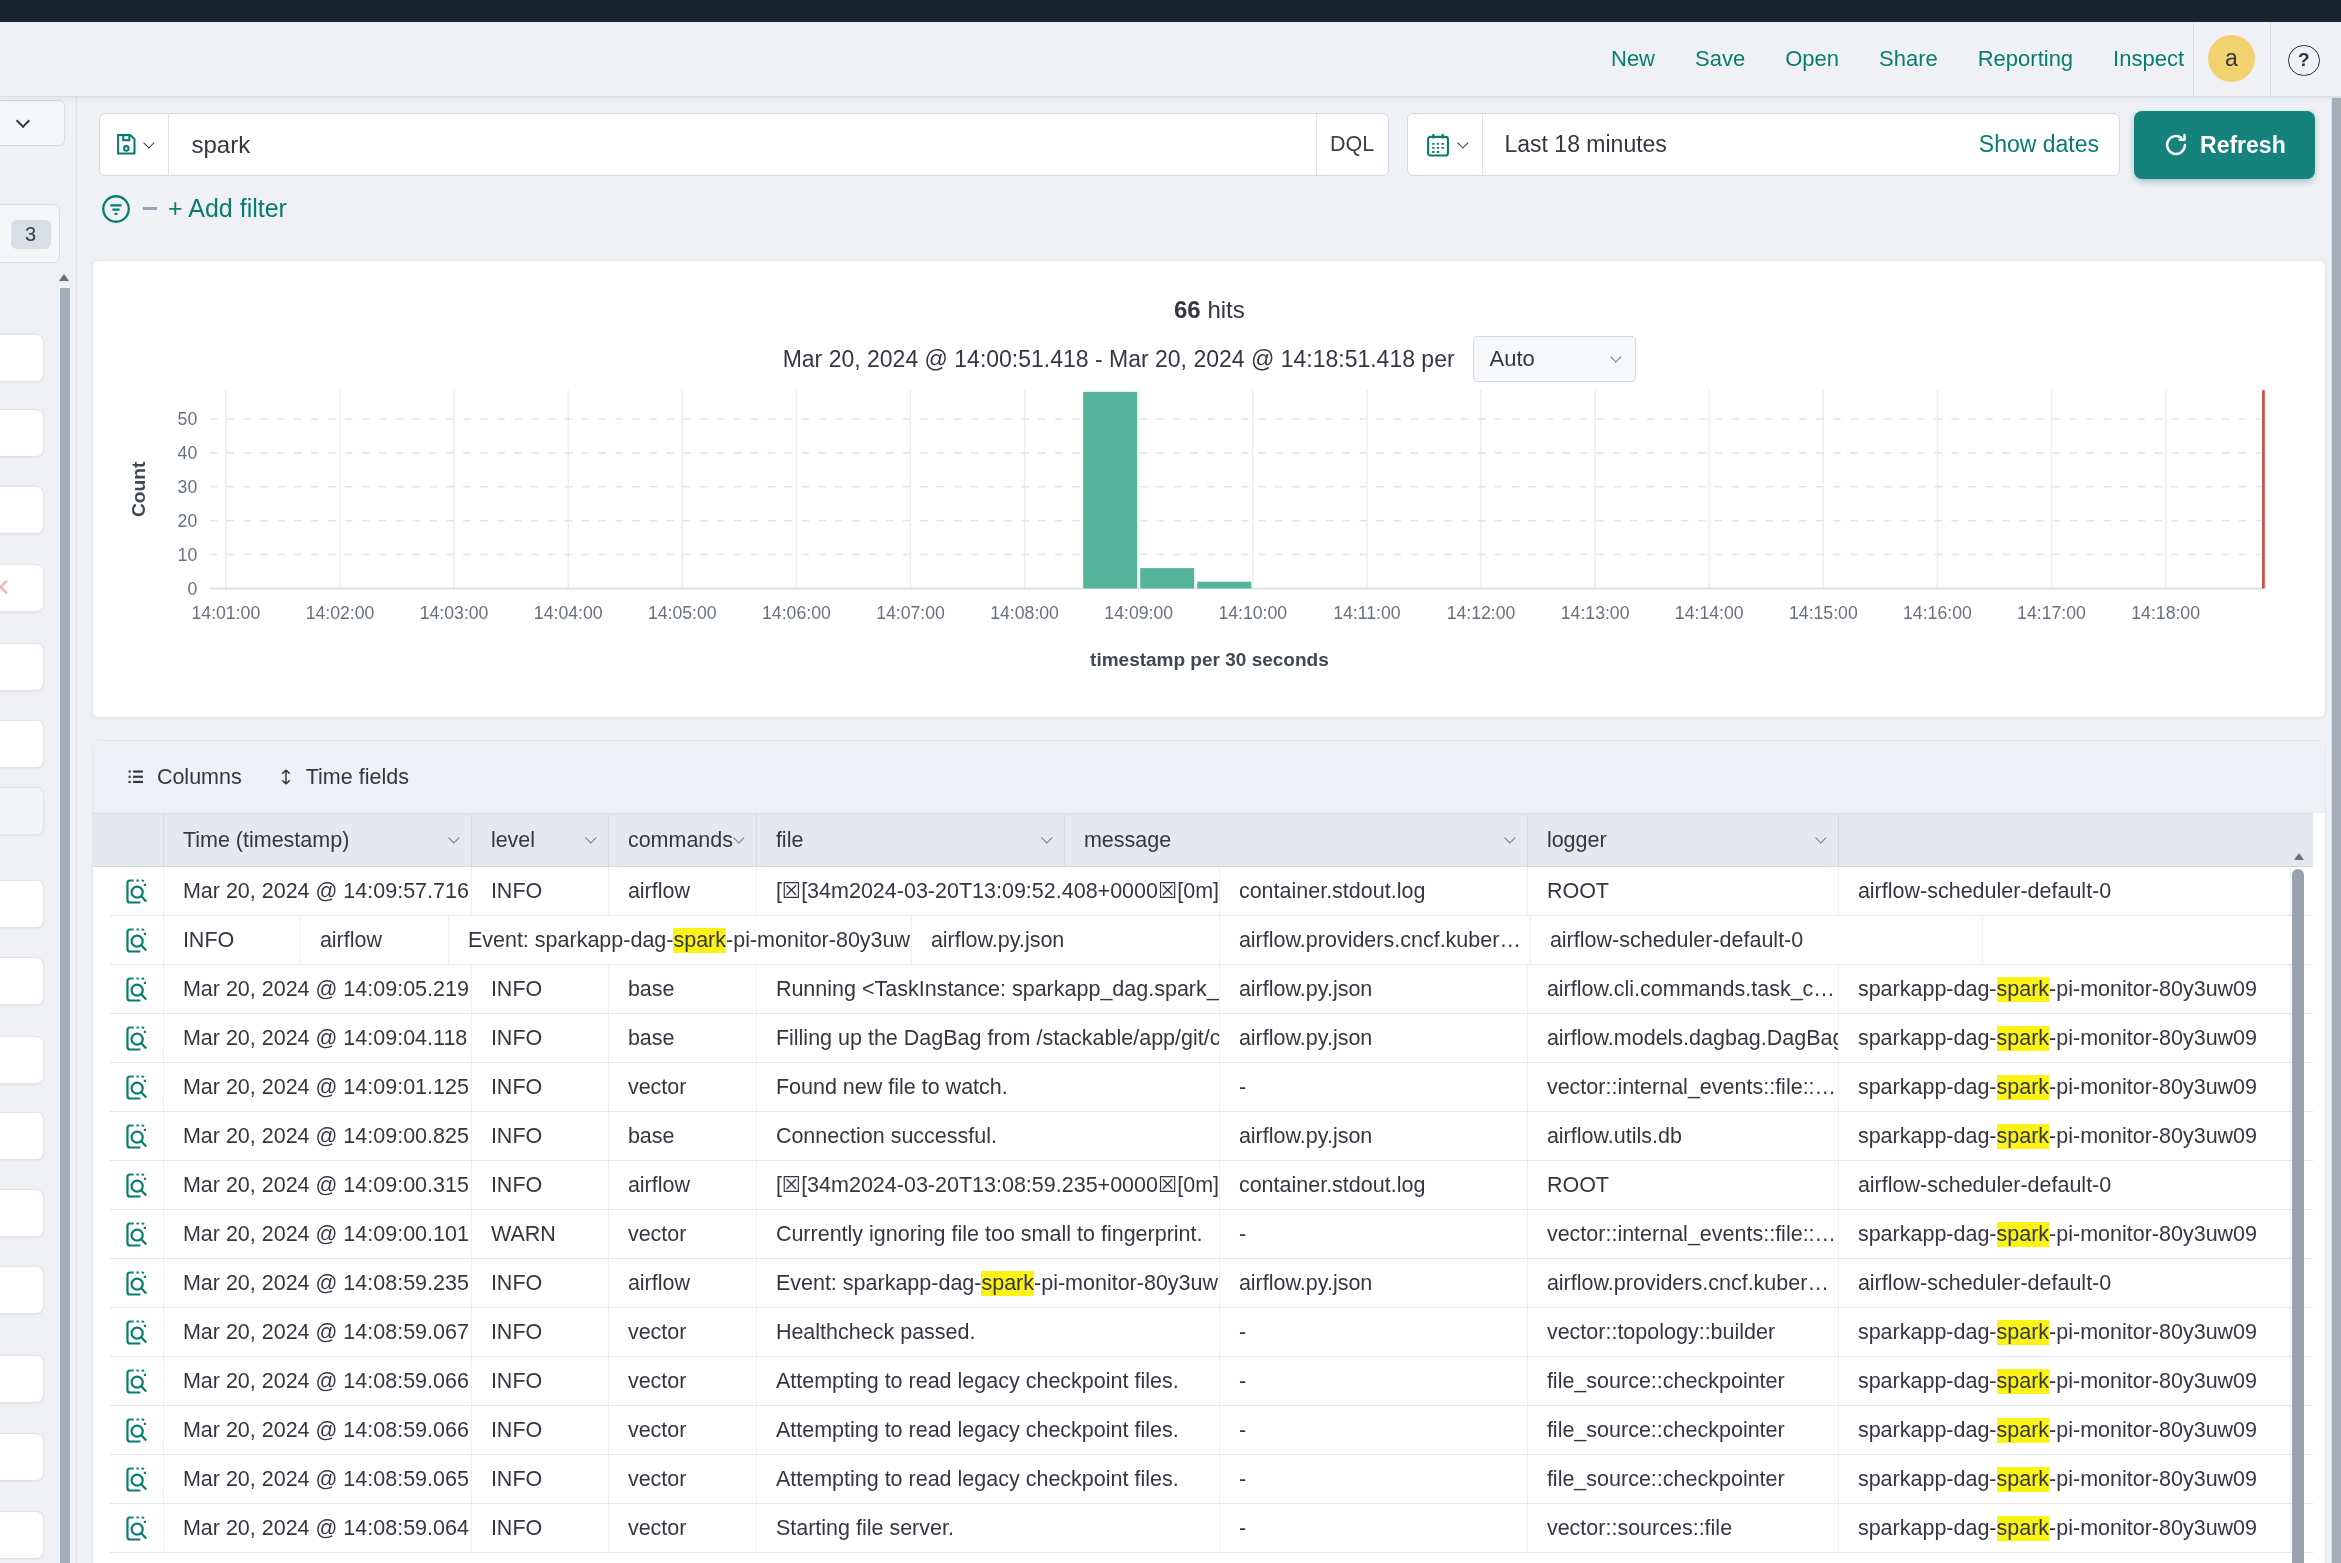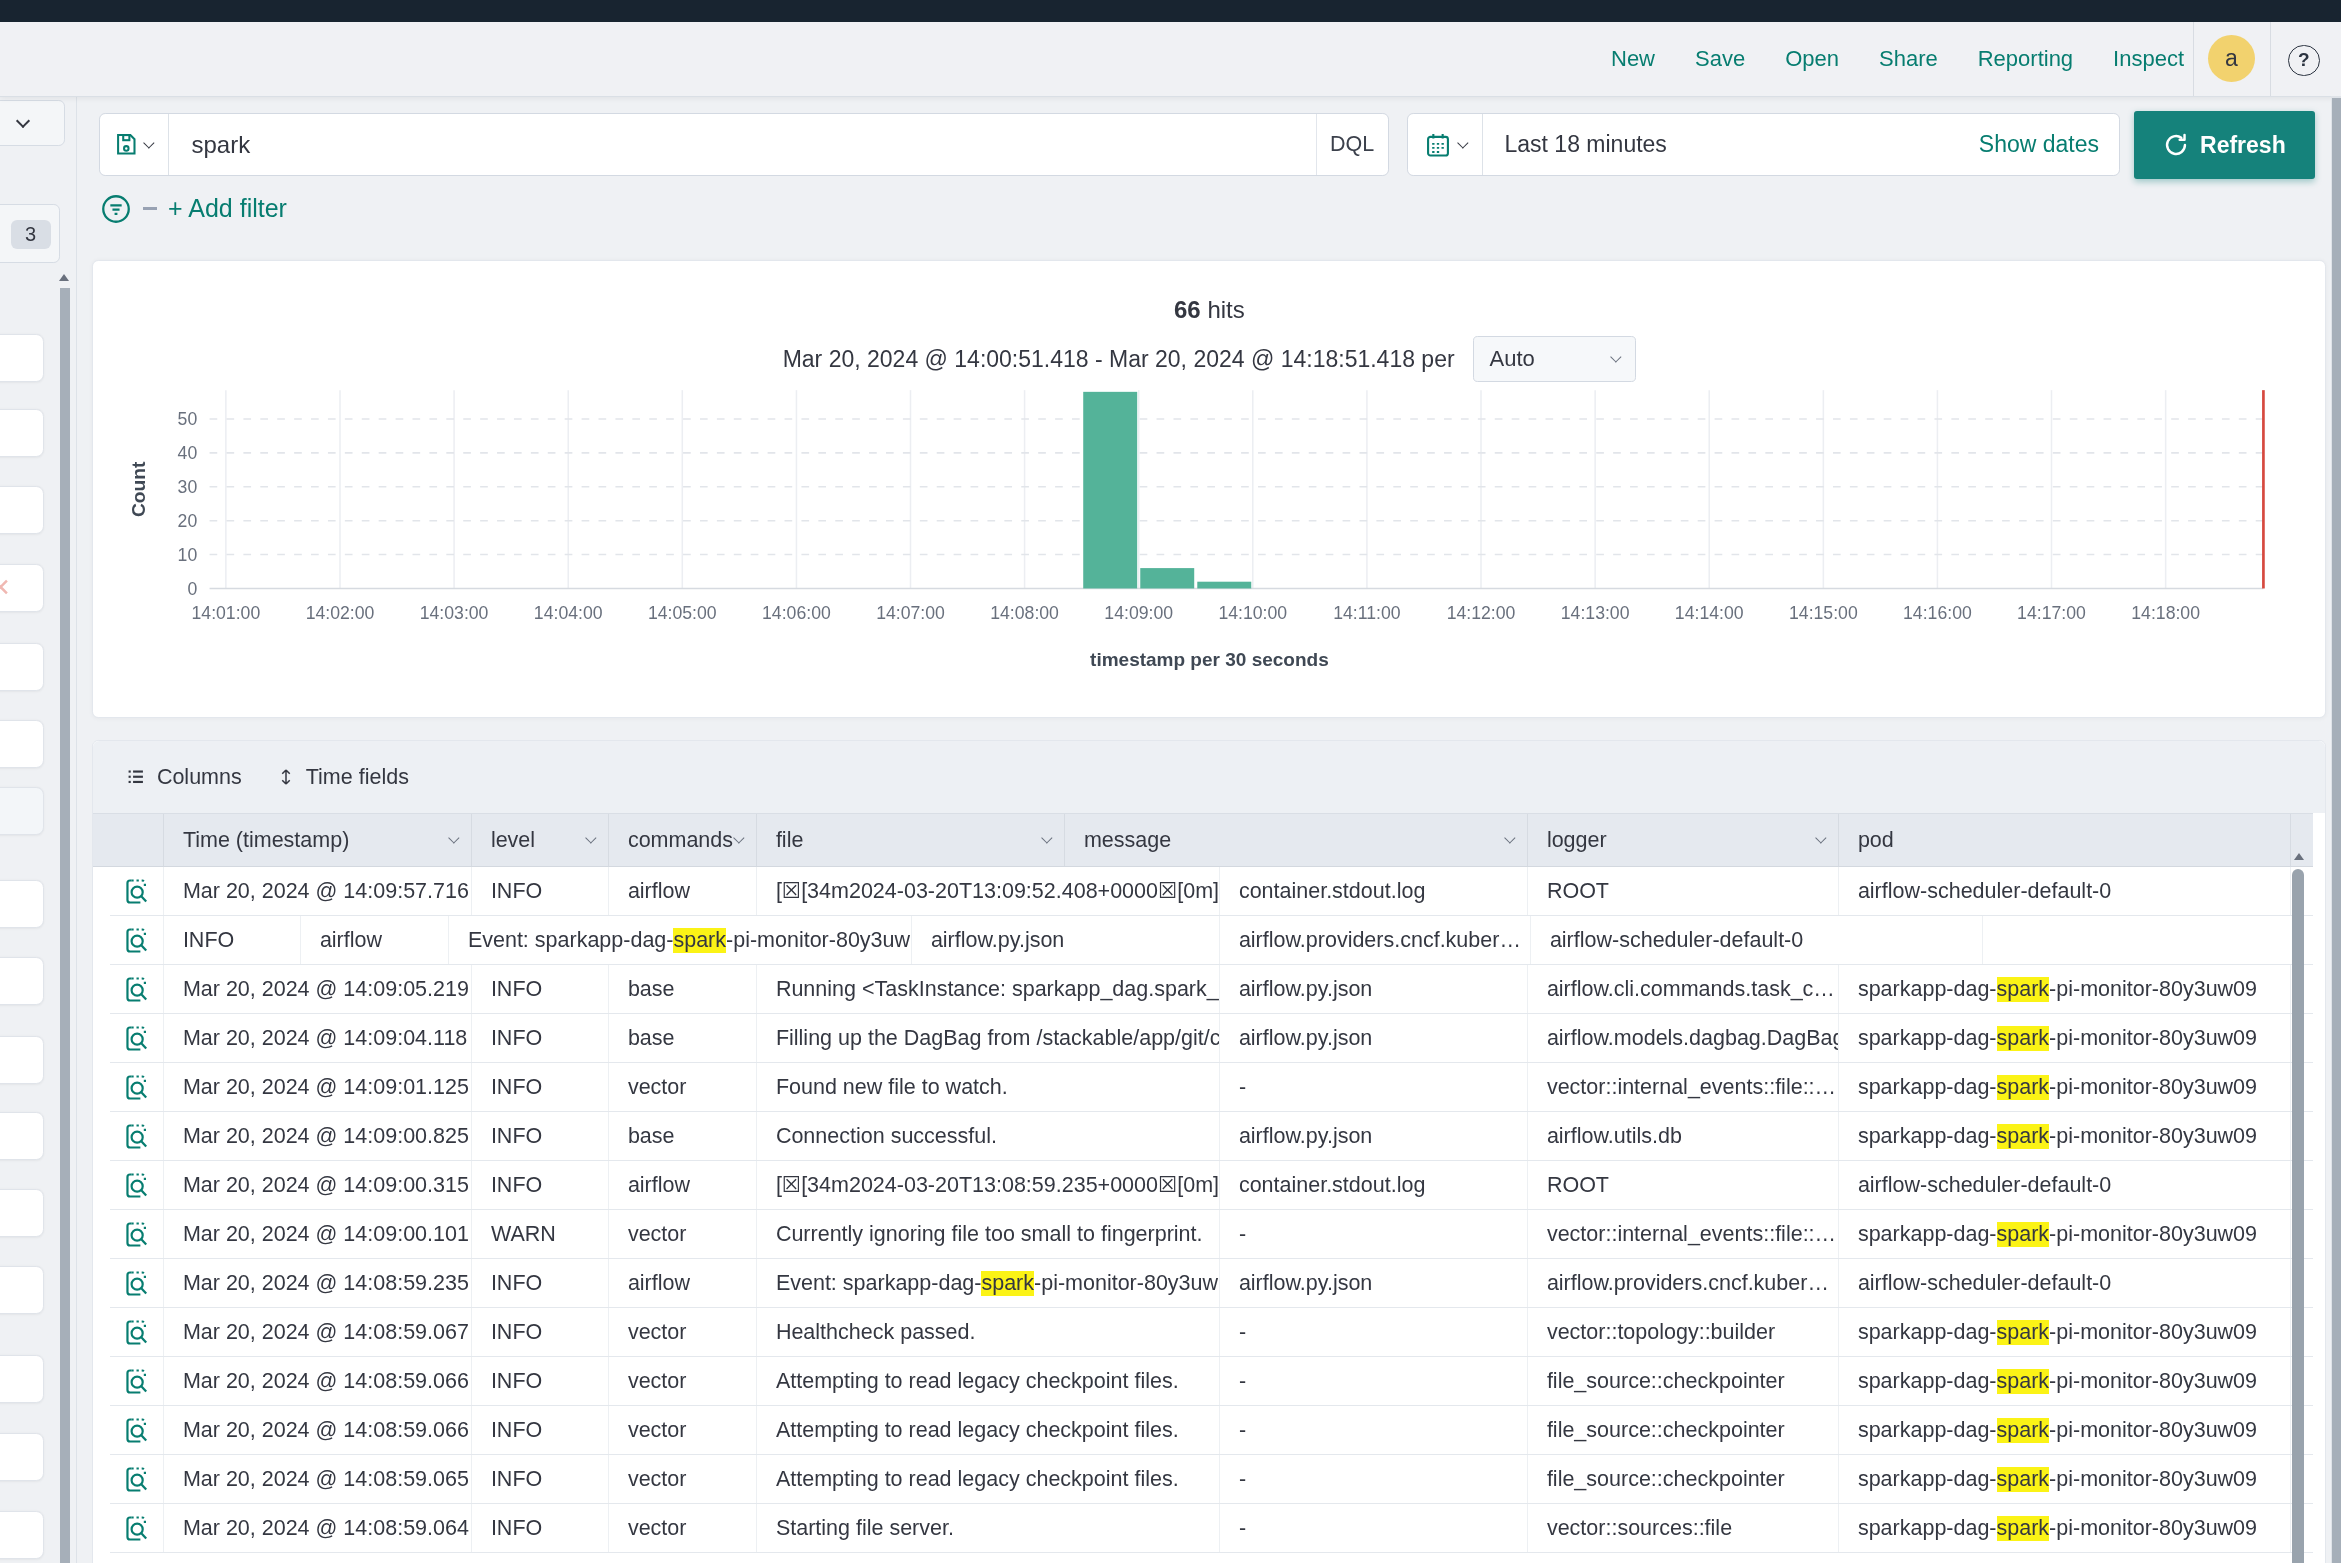--- a/index.html
+++ b/index.html
@@ -54,21 +54,21 @@
 
   .datewrap { position:absolute; left:1330px; top:17px; width:713px; height:63px; background:#fff;
               border:0.8px solid #d3d9e2; border-radius:6.2px; display:flex; align-items:stretch; }
   .calbtn { width:75px; border:none; border-right:0.8px solid #dde2e8; background:none; display:flex;
             align-items:center; justify-content:center; gap:7px; color:#077d70; }
   .daterange { flex:1; display:flex; align-items:center; padding-left:21.5px; font-size:23px; color:#343741; }
   .showdates { border:none; background:none; padding-right:20px; color:#077d70; font-size:23px;
                font-weight:500; font-family:inherit; }
 
   .refresh { position:absolute; left:2057px; top:15.4px; width:181px; height:68px; background:#15827b;
-             border:none; border-radius:3px; color:#fff; display:flex; align-items:center;
+             border:none; border-radius:8px; color:#fff; display:flex; align-items:center;
              justify-content:center; gap:10.8px; font-size:23px; font-weight:600; font-family:inherit;
              box-shadow:0 2.3px 6.2px rgba(21,130,123,.35); }
 
   .filterrow { position:absolute; left:21.5px; top:94px; height:37px; display:flex; align-items:center; gap:10.8px; }
   .filter-dash { width:14px; height:2.3px; background:#98a2b3; }
   .addfilter { border:none; background:none; color:#077d70; font-size:25px; font-weight:500; font-family:inherit; }
 
   
   .chart-panel { position:absolute; left:15.4px; top:164px; width:2234px; height:458px; background:#fff;
                  border:0.8px solid #e3e7ed; border-radius:6.2px; box-shadow:0 0.8px 4.6px rgba(0,0,0,.04); }
@@ -328,23 +328,20 @@
             <span class="chev small" style="color: rgb(105, 112, 125);"></span>
           </div>
           <div class="th" style="width: 463px;">
             <span>message</span>
             <span class="chev small" style="color: rgb(105, 112, 125);"></span>
           </div>
           <div class="th" style="width: 311px;">
             <span>logger</span>
             <span class="chev small" style="color: rgb(105, 112, 125);"></span>
           </div>
-          <div class="th" style="width: 452px;">
-            <span>pod</span>
-          </div>
         </div>
       <div id="grid-body">
           <div class="tr">
             <div class="td expand" style="width: 54px;">
               <button class="expand-btn">
                 <svg width="31" height="31" viewBox="0 0 24 24" fill="none" stroke="#077d70" stroke-width="1.7">
                   <path d="M8 3.5h8.5A2 2 0 0 1 18.5 5.5v3" stroke-dasharray="1.8 2.2"></path>
                   <path d="M8 3.5h-1A2 2 0 0 0 5 5.5v13a2 2 0 0 0 2 2h8"></path>
                   <circle cx="12.5" cy="12.5" r="4.3"></circle>
                   <path d="M15.7 15.7 19.5 19.8"></path>

